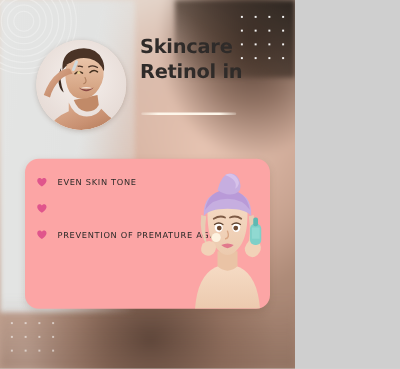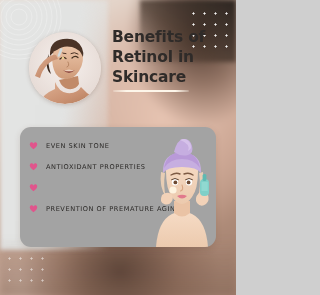--- a/index.html
+++ b/index.html
@@ -82,21 +82,21 @@
   }
   .title-rule{
     position:absolute;left:113px;top:90px;width:76px;height:1.6px;
     background:linear-gradient(90deg,rgba(255,250,240,.25) 0%,#fdf6ea 18%,#fdf6ea 82%,rgba(255,250,240,.25) 100%);
     border-radius:2px;
   }
 
   
   .card{
     position:absolute;left:20px;top:127px;width:196px;height:120px;
-    background:#a3a3a3;
+    background:#fca5a5;
     border-radius:11px;
     box-shadow:0 2px 6px rgba(105,78,60,.18);
     overflow:hidden;
   }
   .benefit-list{
     position:absolute;left:9px;top:8px;width:188px;
     display:flex;flex-direction:column;
   }
   .benefit{
     position:relative;
@@ -195,48 +195,39 @@
 
         <path d="M6 44 q4 -12 12 -18 q5 -4 9 -3 l2 4 q-6 1 -10 5 q-6 6 -8 14 z" fill="url(#skin)"></path>
         <path d="M24 20 q4 -3 7 -1 l3 3 -2 2 -5 -2 z" fill="#e6bb9e"></path>
         <rect x="30" y="16" width="2.4" height="9" rx="1.2" fill="#cfd9dc" transform="rotate(22 31 20)"></rect>
         <circle cx="34" cy="26" r="1.2" fill="#e9cf8f"></circle>
       </g>
     </svg>
   </div>
 
   <div class="title-block">
-    <span class="title-line">Benefits of</span>
+    <span class="title-line">Skincare</span>
     <span class="title-line">Retinol in</span>
-    <span class="title-line">Skincare</span>
   </div>
   <div class="title-rule"></div>
 
   <div class="card">
 
     <div class="benefit-list">
 
       <div class="benefit">
         <span class="heart">
           <svg viewBox="0 0 12 12" xmlns="http://www.w3.org/2000/svg">
               <path d="M6 11 C1.4 7.6 0.6 5.4 1.3 3.4 C2 1.5 4.6 1.2 6 3.2 C7.4 1.2 10 1.5 10.7 3.4 C11.4 5.4 10.6 7.6 6 11 Z" fill="#e0558c"></path>
             </svg>
         </span>
         <span class="benefit-text">EVEN SKIN TONE</span>
       </div>
 
 
-      <div class="benefit">
-        <span class="heart">
-          <svg viewBox="0 0 12 12" xmlns="http://www.w3.org/2000/svg">
-              <path d="M6 11 C1.4 7.6 0.6 5.4 1.3 3.4 C2 1.5 4.6 1.2 6 3.2 C7.4 1.2 10 1.5 10.7 3.4 C11.4 5.4 10.6 7.6 6 11 Z" fill="#e0558c"></path>
-            </svg>
-        </span>
-        <span class="benefit-text">ANTIOXIDANT PROPERTIES</span>
-      </div>
 
       <div class="benefit">
         <span class="heart">
           <svg viewBox="0 0 12 12" xmlns="http://www.w3.org/2000/svg">
               <path d="M6 11 C1.4 7.6 0.6 5.4 1.3 3.4 C2 1.5 4.6 1.2 6 3.2 C7.4 1.2 10 1.5 10.7 3.4 C11.4 5.4 10.6 7.6 6 11 Z" fill="#e0558c"></path>
             </svg>
         </span>
       </div>
 
       <div class="benefit">

